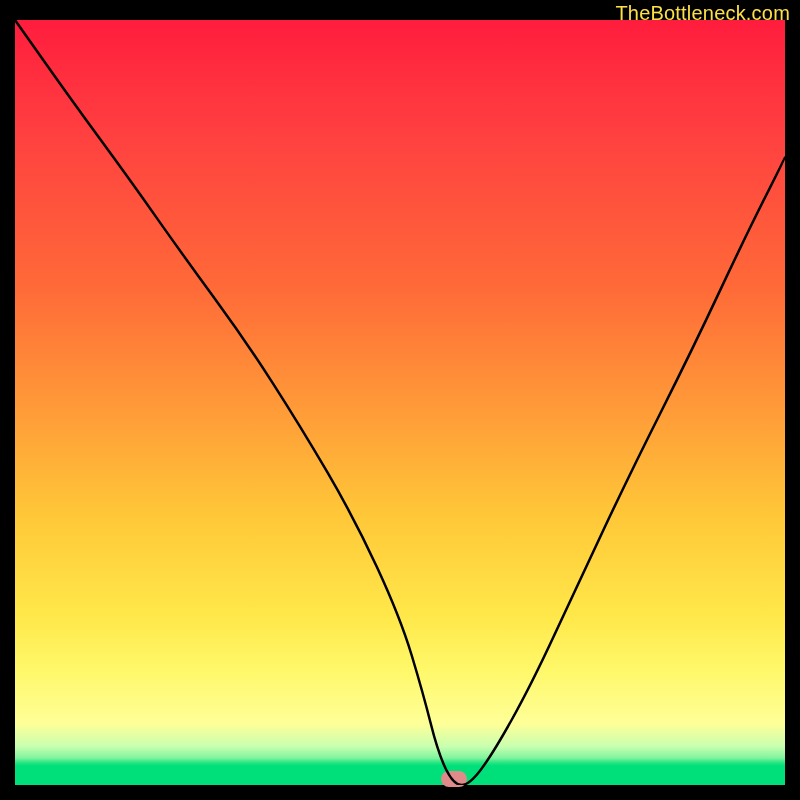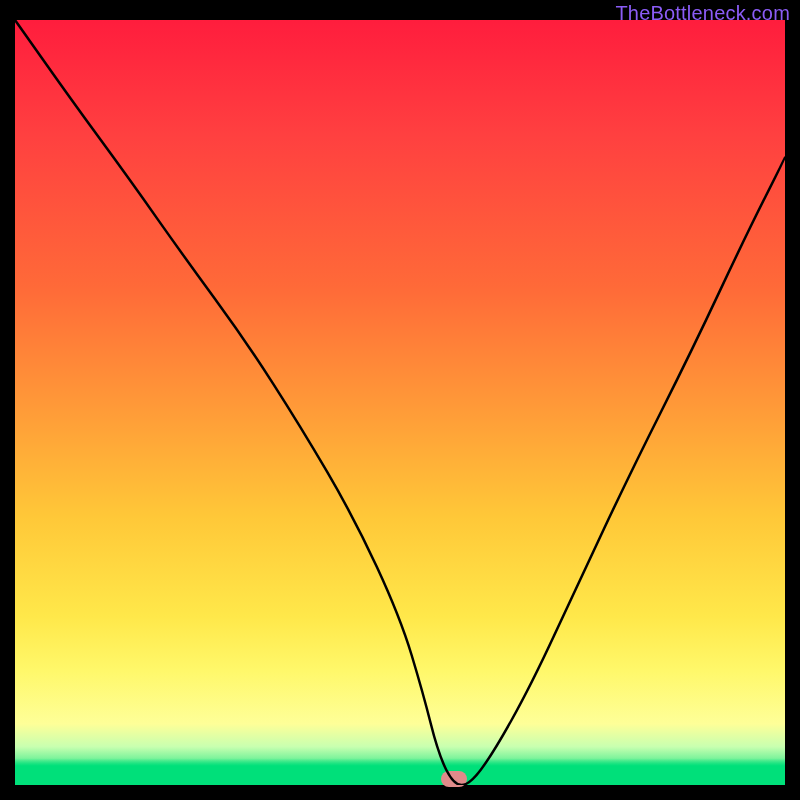--- a/index.html
+++ b/index.html
@@ -36,21 +36,21 @@
         #fff86a 85%,
         #feff98 92%,
         #c8ffb0 95%,
         #00e07a 99%
       );
   }
   .watermark {
     position: absolute;
     top: 2px;
     right: 10px;
-    color: #8b5cf6;
+    color: #fde047;
     font-size: 20px;
     font-weight: 500;
     letter-spacing: 0.2px;
     z-index: 20;
   }
   svg.curve {
     position: absolute;
     left: 15px;
     top: 20px;
     width: 770px;

